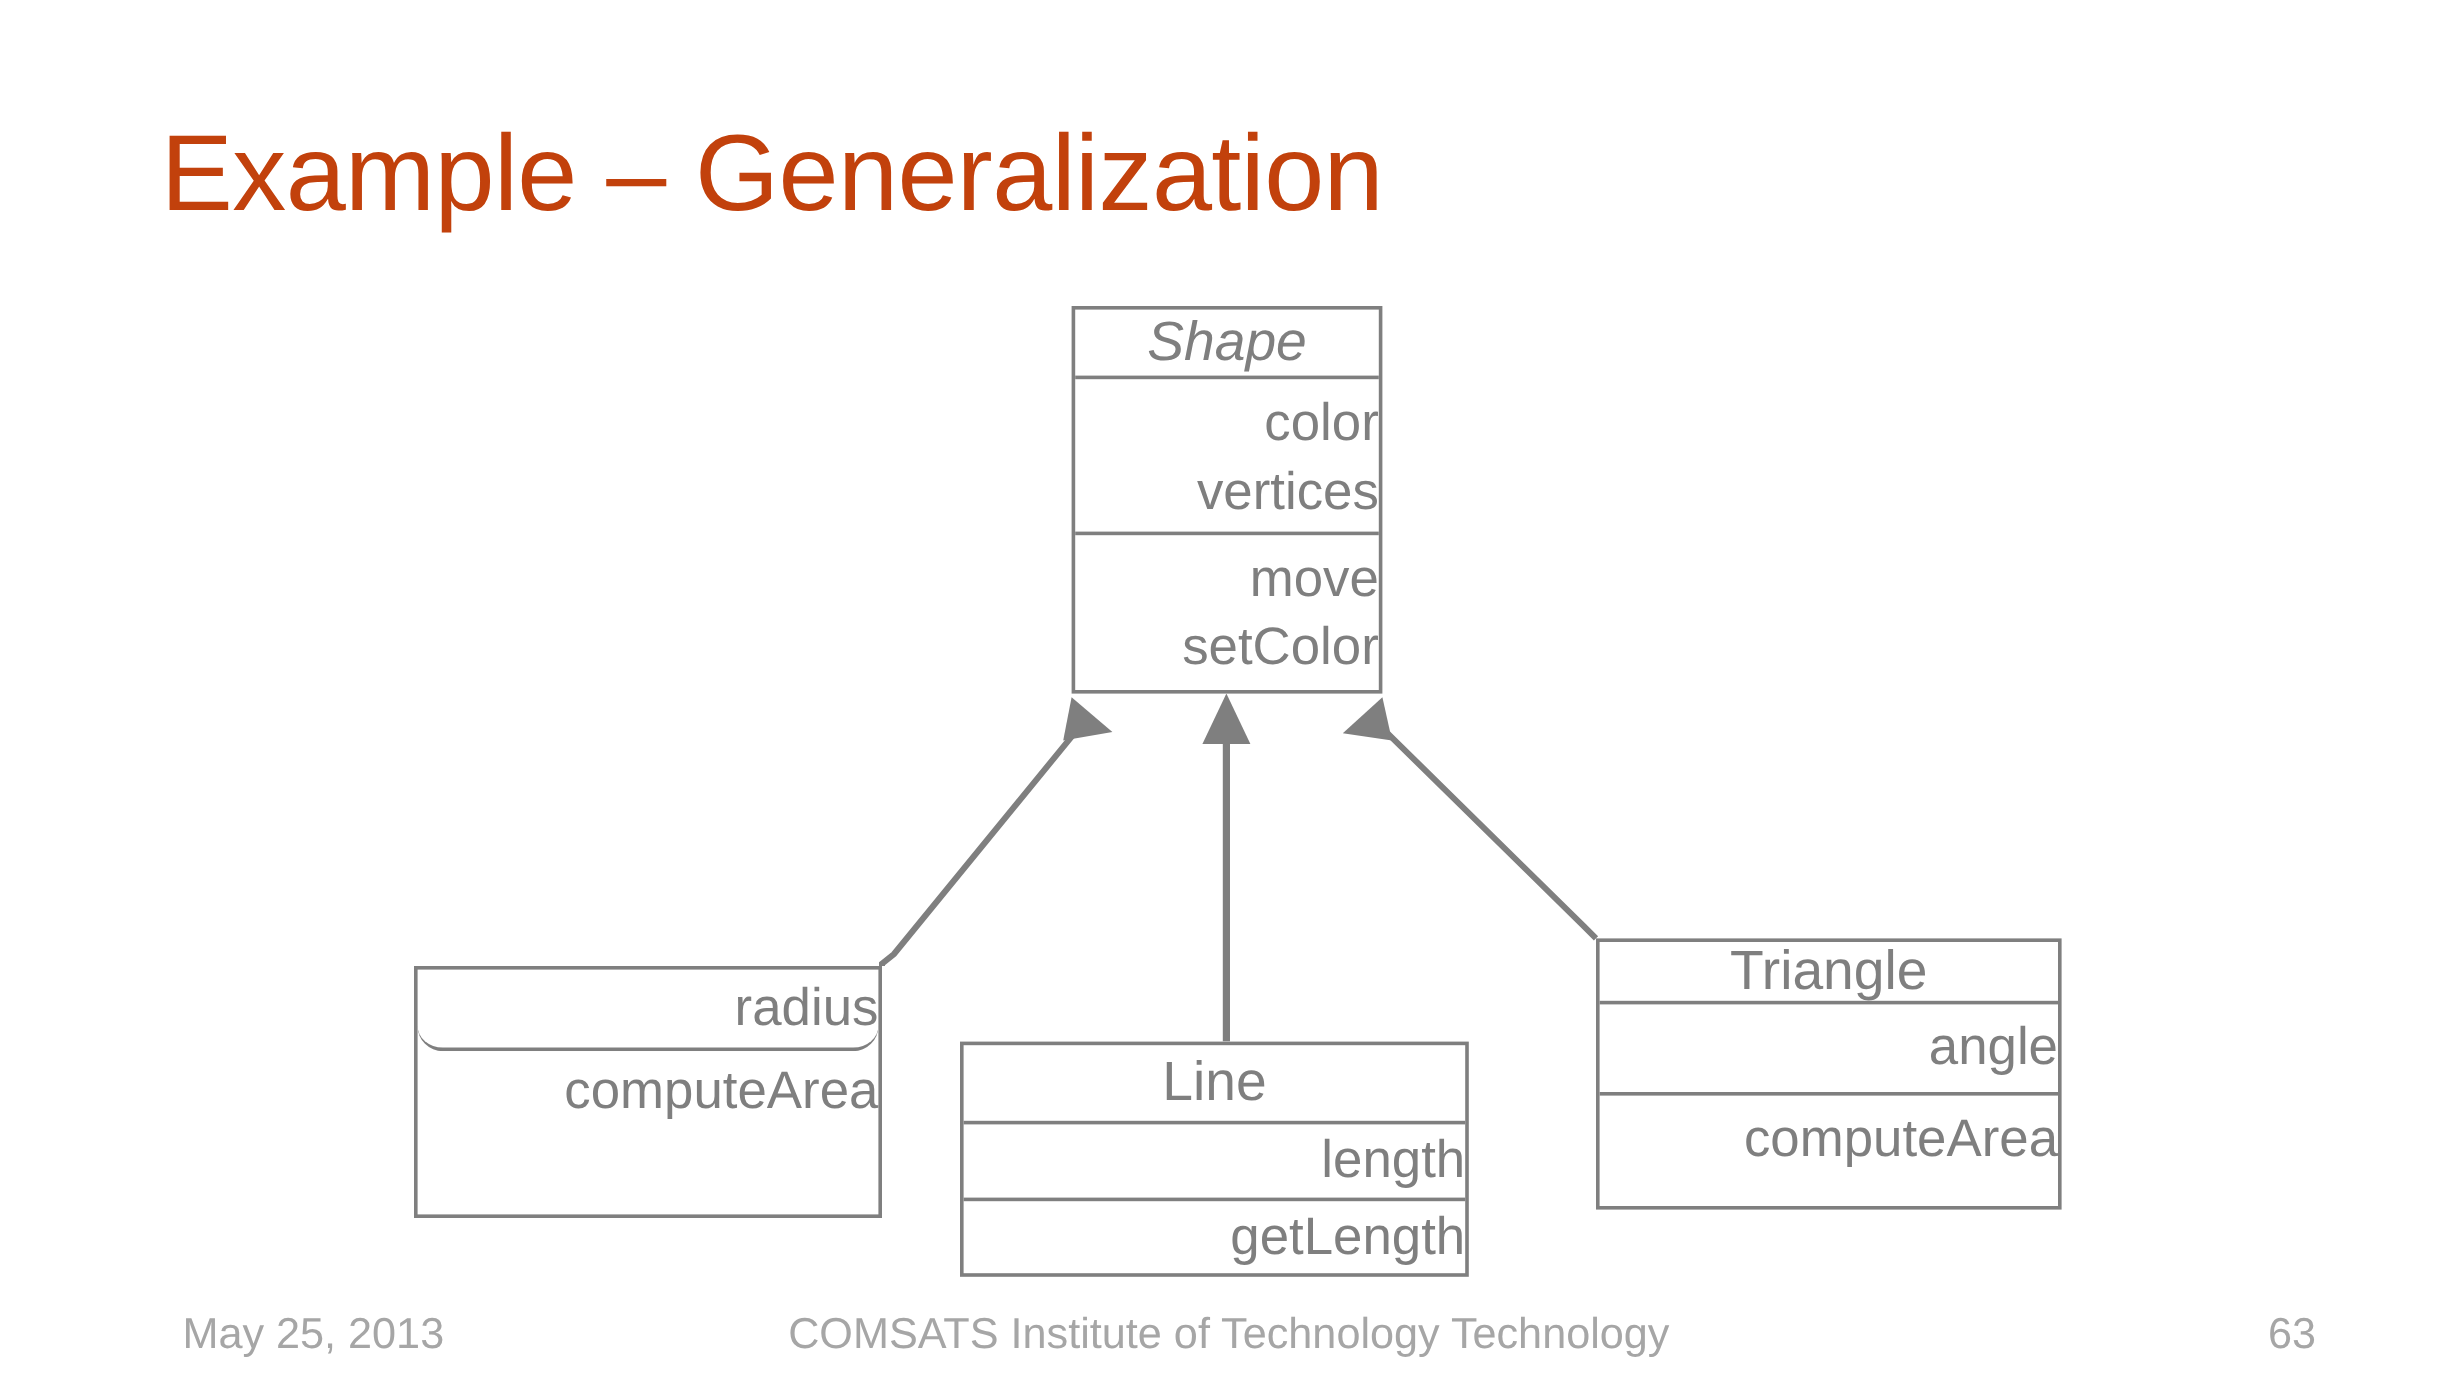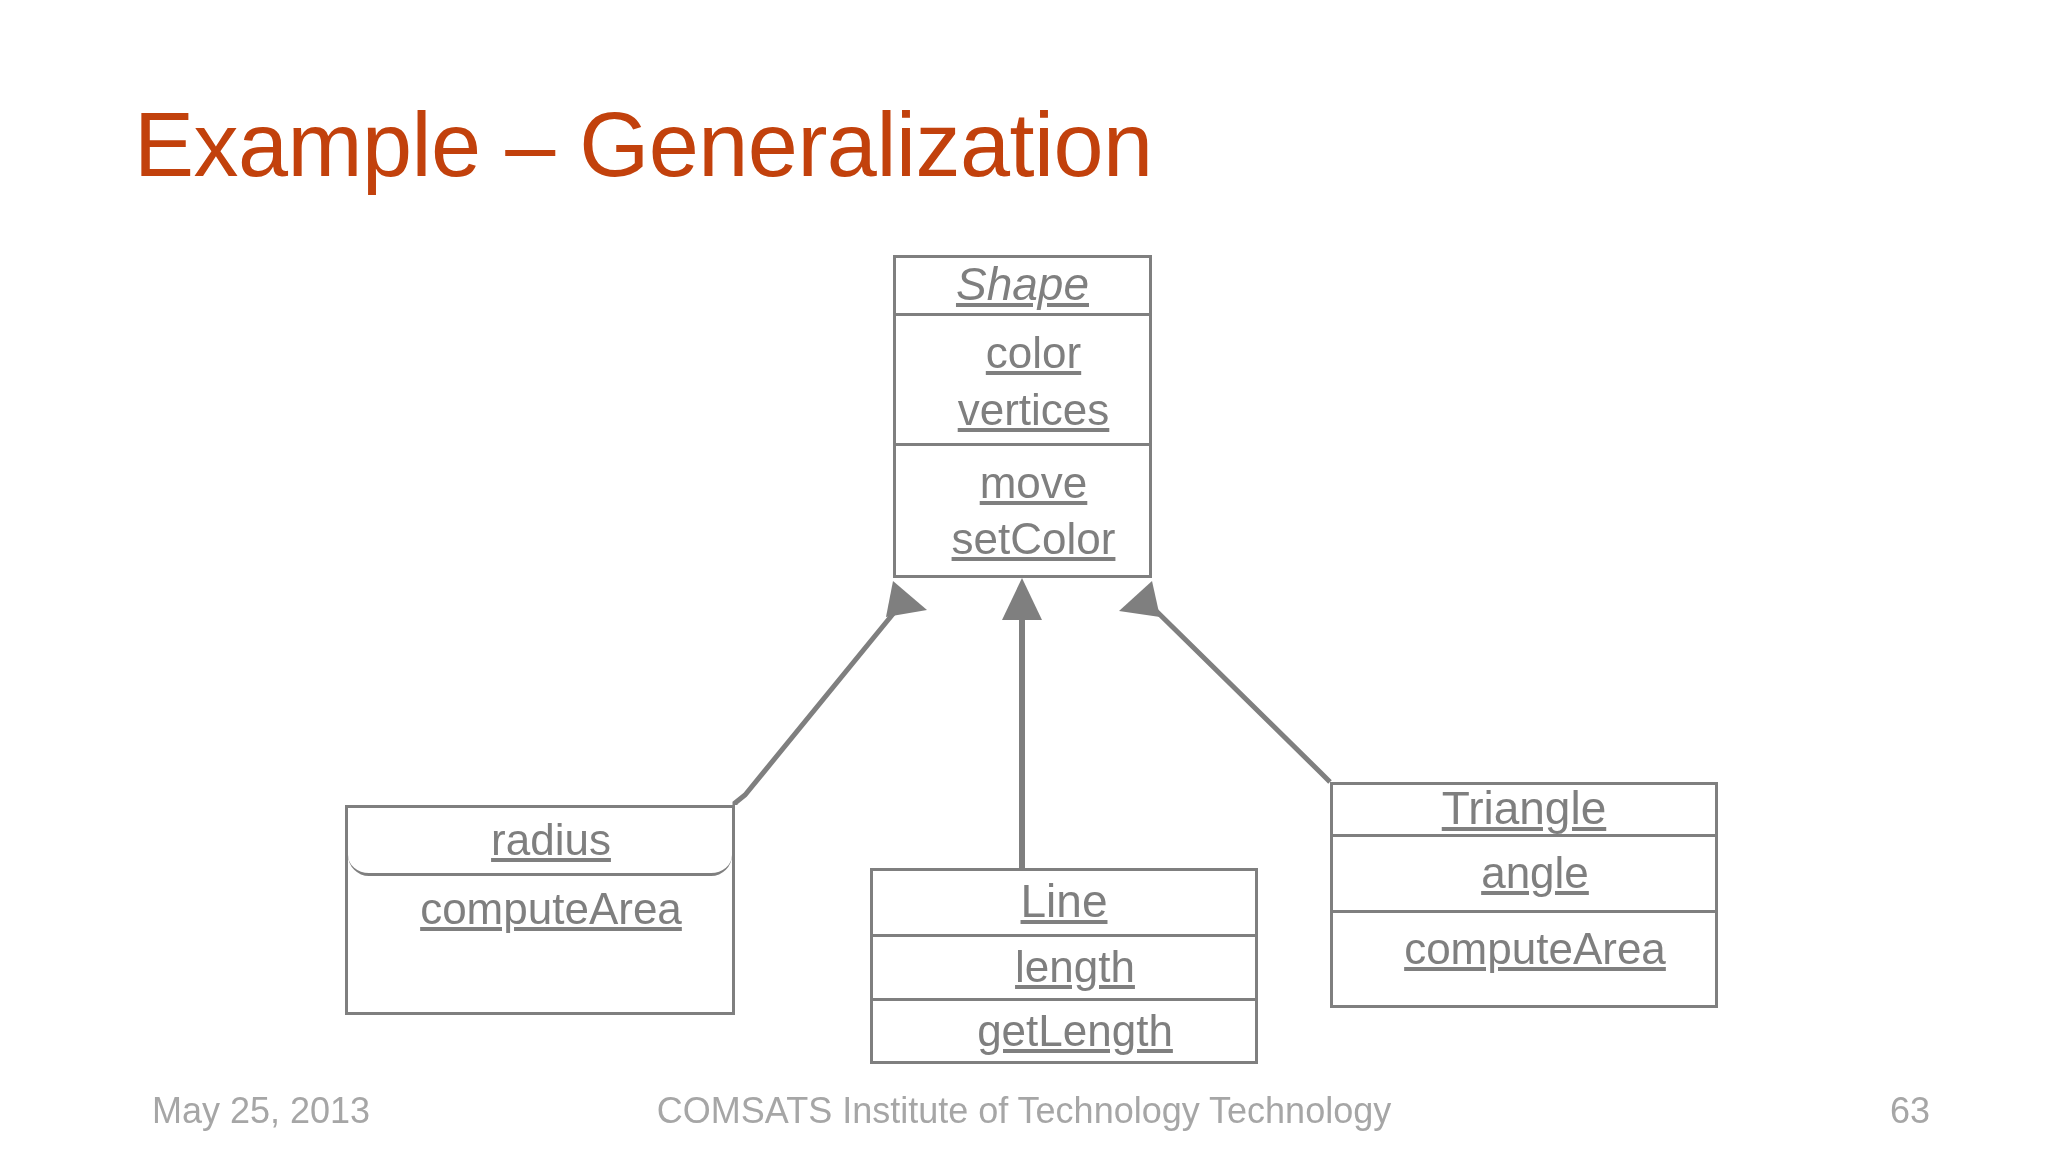--- a/index.html
+++ b/index.html
@@ -57,37 +57,36 @@
     border: 3px solid #7f7f7f;
     color: #7f7f7f;
     z-index: 5;
   }
   .uml-compartment {
     box-sizing: border-box;
     border-bottom: 3px solid #7f7f7f;
     display: flex;
     flex-direction: column;
     justify-content: center;
-    text-decoration: underline;
   }
   .uml-compartment:last-child {
     border-bottom: none;
   }
   .uml-name {
     text-align: center;
     font-size: 46px;
     line-height: 1.0;
     color: #7f7f7f;
     padding: 6px 8px 10px 8px;
   }
   .uml-name.abstract {
     font-style: italic;
   }
   .uml-member {
-    text-align: center;
+    text-align: right;
     font-size: 44px;
     line-height: 1.28;
     color: #7f7f7f;
     padding-left: 10px;
     white-space: nowrap;
     margin-left: 12px;
   }
 
   
   #class-shape {
@@ -106,23 +105,23 @@
     top: 805px;
     width: 390px;
     height: 210px;
   }
   #class-circle .c-name  { height: 70px; }
   #class-circle .c-attrs { height: 68px; border-radius: 21px; }
   #class-circle .c-ops   { height: 66px; }
 
   
   #class-line {
-    left: 870px;
+    left: 800px;
     top: 868px;
-    width: 388px;
+    width: 424px;
     height: 196px;
   }
   #class-line .c-name  { height: 66px; }
   #class-line .c-attrs { height: 64px; }
   #class-line .c-ops   { height: 60px; }
 
   
   #class-triangle {
     left: 1330px;
     top: 782px;

